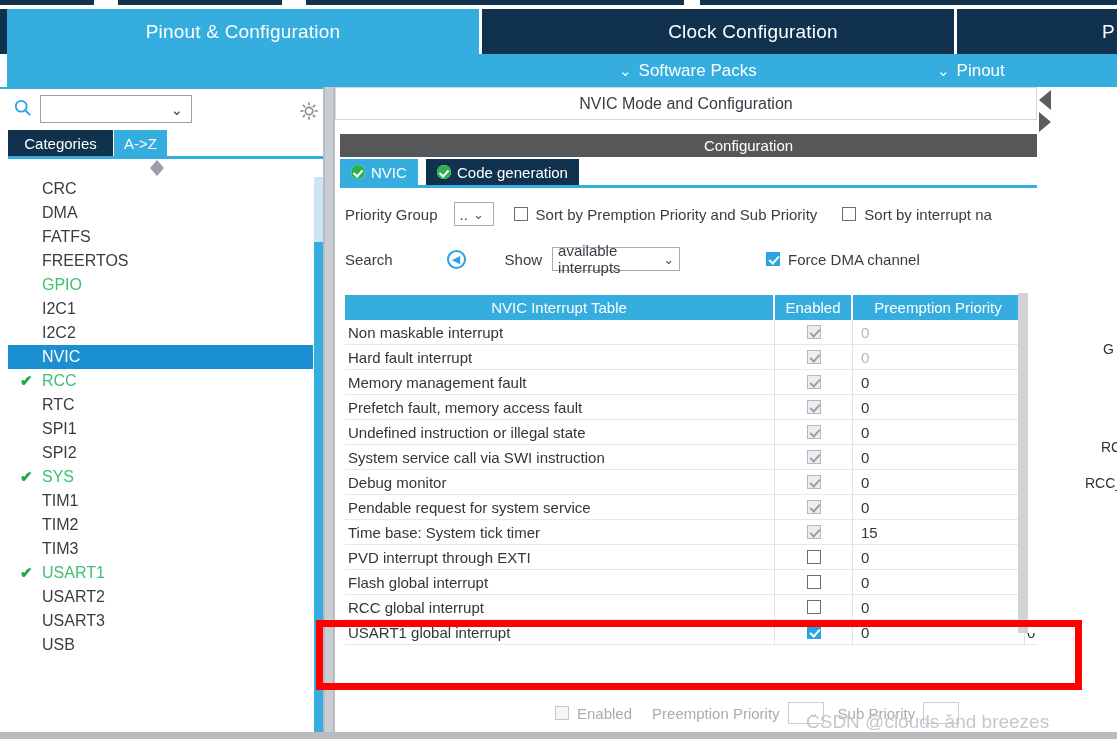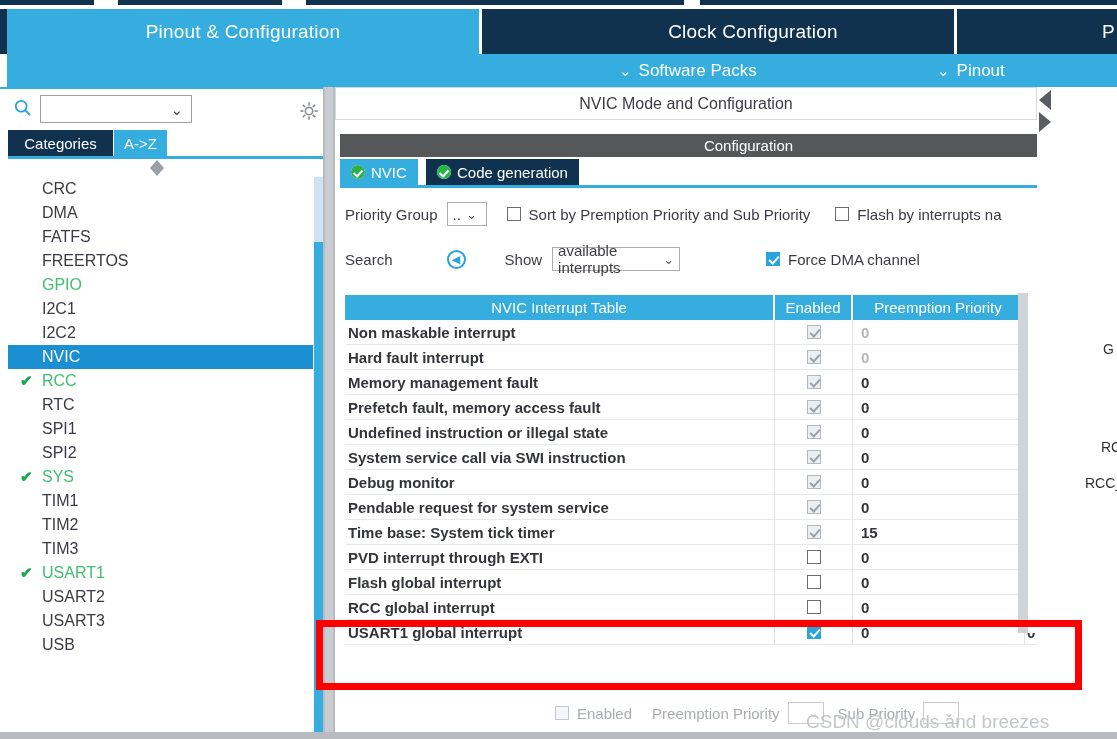--- a/index.html
+++ b/index.html
@@ -121,21 +121,21 @@
   .tbl{position:absolute;left:345px;top:295px;width:692px;background:#ffffff;}
   .tbl-head{position:relative;height:25px;background:#35addf;display:flex;}
   .th{display:flex;align-items:center;justify-content:center;color:#ffffff;font-size:15px;
       border-right:2px solid #ffffff;box-sizing:border-box;}
   .th.c0{width:430px;}
   .th.c1{width:78px;}
   .th.c2{width:172px;}
   .th.c3{width:12px;border-right:none;}
 
   .trow{position:relative;height:25px;display:flex;align-items:center;
-        border-bottom:1px solid #e6e8ea;box-sizing:border-box;font-weight:bold;}
+        border-bottom:1px solid #e6e8ea;box-sizing:border-box;}
   .td{display:flex;align-items:center;font-size:15px;color:#33353a;box-sizing:border-box;}
   .td.c0{width:430px;padding-left:3px;border-right:1px solid #e0e2e5;height:25px;}
   .td.c1{width:78px;justify-content:center;border-right:1px solid #e0e2e5;height:25px;}
   .td.c2{width:172px;padding-left:8px;border-right:1px solid #e0e2e5;height:25px;}
   .td.c3{width:12px;padding-left:2px;height:25px;}
   .td.muted{color:#b3b6ba;}
 
   .tbl-rightstrip{position:absolute;left:1018px;top:293px;width:10px;height:340px;background:#d0d3d7;}
   .tbl-rightstrip2{position:absolute;left:1028px;top:293px;width:9px;height:340px;background:#ffffff;}
 
@@ -336,29 +336,29 @@
       </div>
       <div class="cfgtab b">
         <span class="okico"></span>
         <span>Code generation</span>
       </div>
     </div>
     <div class="cfgtabs-underline"></div>
   </div>
 
   <div class="optrow r1">
-    <span class="lbl" style="margin-right:9px">Priority Group</span>
+    <span class="lbl" style="margin-right:16px">Priority Group</span>
     <div class="minisel" style="width:40px">
       <span>..</span>
       <span class="cv">⌄</span>
     </div>
     <span class="chk" style="margin-left:20px"></span>
     <span class="lbl" style="margin-left:8px">Sort by Premption Priority and Sub Priority</span>
     <span class="chk" style="margin-left:25px"></span>
-    <span class="lbl" style="margin-left:8px">Flash by interrupts na</span>
+    <span class="lbl" style="margin-left:8px">Sort by interrupt na</span>
   </div>
 
   <div class="optrow r2">
     <span class="lbl">Search</span>
     <span class="circbtn" style="margin-left:54px">◀</span>
     <span class="lbl" style="margin-left:39px">Show</span>
     <div class="minisel" style="margin-left:10px;width:128px;justify-content:space-between">
       <span>available interrupts</span>
       <span class="cv">⌄</span>
     </div>

